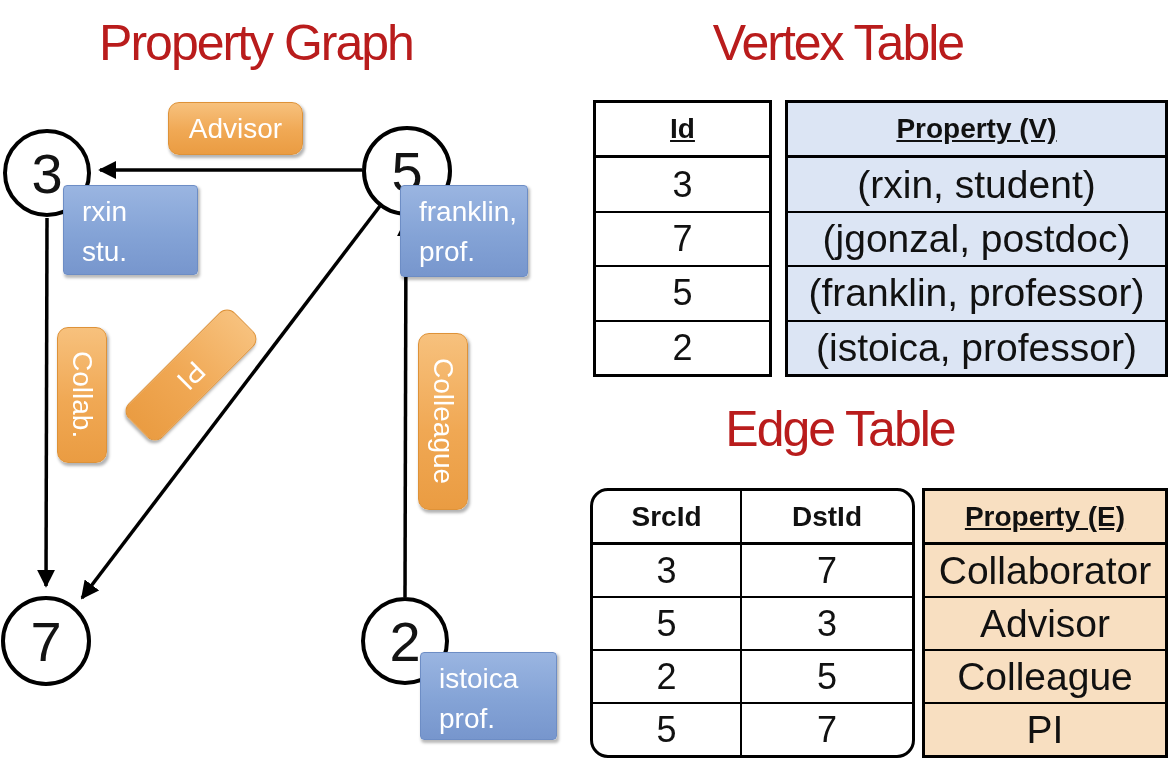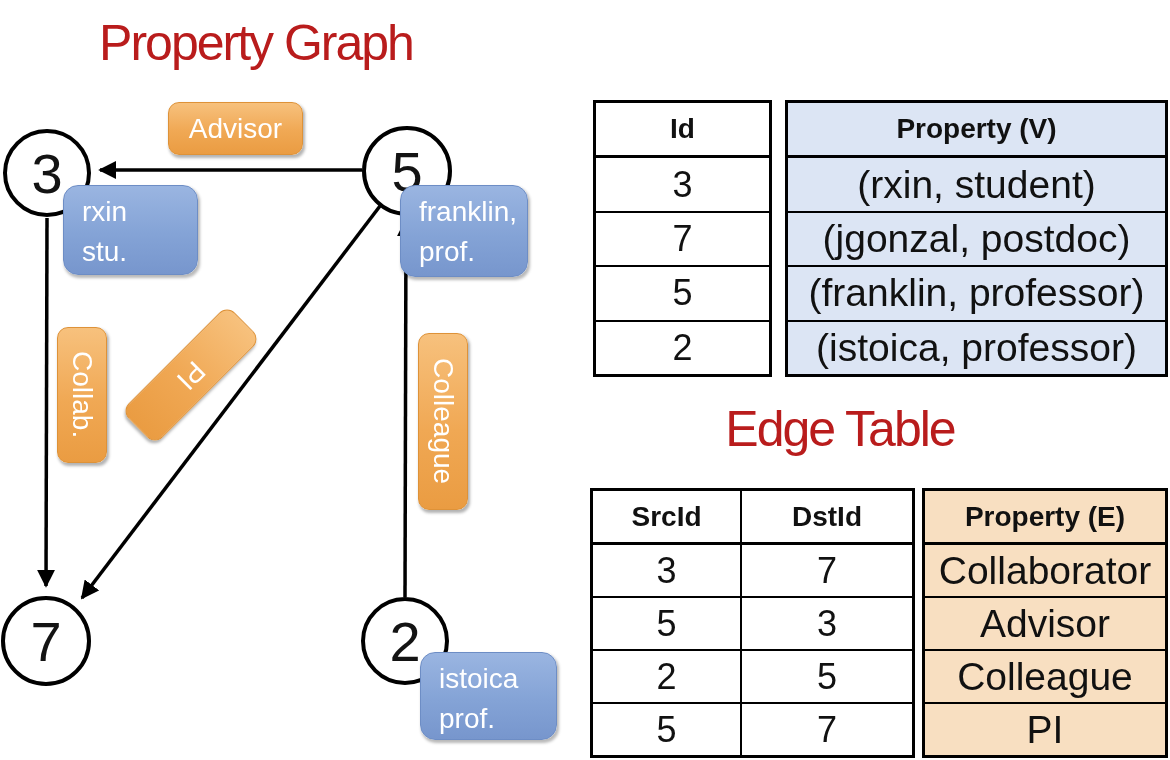--- a/index.html
+++ b/index.html
@@ -39,70 +39,71 @@
   }
   .elabel.vert { writing-mode:vertical-rl; text-orientation:mixed; }
   #label-advisor   { left:168px; top:102px; width:135px; height:53px; }
   #label-collab    { left:57px;  top:327px; width:50px;  height:136px; }
   #label-colleague { left:418px; top:333px; width:50px;  height:177px; }
   #label-pi        { left:167px; top:300px; width:48px;  height:150px; transform:rotate(45deg); }
 
   .pbox {
     position:absolute; box-sizing:border-box;
     background:linear-gradient(to bottom, #9ab5e1 0%, #84a3d6 55%, #7796cd 100%);
-    border:1.5px solid #6d8dc5; border-radius:15px;
+    border:1.5px solid #6d8dc5; border-radius:4px;
     box-shadow:1.5px 2.5px 3px rgba(0,0,0,0.28);
     color:#fff; font-size:28px; line-height:40px; font-weight:400;
     padding:6px 8px 4px 18px; white-space:nowrap;
   }
   #pbox-rxin     { left:63px;  top:185px; width:135px; height:90px; }
   #pbox-franklin { left:400px; top:185px; width:128px; height:92px; }
   #pbox-jgonzal  { left:62px;  top:652px; width:138px; height:88px; }
   #pbox-istoica  { left:420px; top:652px; width:137px; height:88px; }
   .pbox .ln { display:block; }
 
   .tcol {
     position:absolute; box-sizing:border-box; border:3px solid #000;
     display:flex; flex-direction:column; background:#fff;
   }
   .tcell {
     flex:1 1 0; display:flex; align-items:center; justify-content:center;
     border-top:2px solid #000; font-size:39px; white-space:nowrap;
   }
-  .tcell:first-child { border-top:none; }
+  .tcell:first-child { border-top:none;text-decoration:underline; }
   .tcell.hdr { font-weight:700; font-size:28px; }
   .tcell.hdr + .tcell { border-top:3px solid #000; }
   .tcell.num { font-size:36px; font-weight:400; }
   .bluefill  { background:#dce5f4; }
   .peachfill { background:#f8dfc1; }
 
   
   #vt-id   { left:593px; top:100px; width:179px; height:277px; }
   #vt-prop { left:785px; top:100px; width:383px; height:277px; }
   
-  #et-ids  { left:590px; top:488px; width:325px; height:270px; }
+  #et-ids  { left:590px; top:488px; width:325px; height:270px;border-radius:18px; }
   #et-prop { left:922px; top:488px; width:246px; height:270px; }
   #et-ids .trow { flex:1 1 0; display:flex; border-top:2px solid #000; }
   #et-ids .trow:first-child { border-top:none; }
   #et-ids .trow.hrow + .trow { border-top:3px solid #000; }
   #et-ids .c {
     display:flex; align-items:center; justify-content:center;
     font-size:30px; white-space:nowrap;
   }
   #et-ids .c.src { width:147px; border-right:2px solid #000; }
   #et-ids .c.dst { flex:1; }
   #et-ids .hrow .c { font-weight:700; font-size:28px; }
   #et-ids .drow .c { font-size:36px; }
 </style>
 </head>
 <body>
 
 <div class="canvas">
 
   <div class="title" id="pg-title">Property Graph</div>
+  <div class="title" id="vt-title">Vertex Table</div>
   <div class="title" id="et-title">Edge Table</div>
 
   <svg class="edges" width="585" height="760">
     <defs>
       <marker id="arr" viewBox="0 0 10 10" refX="9" refY="5" markerWidth="5.2" markerHeight="5.2" orient="auto-start-reverse">
         <path d="M 0 0 L 10 5 L 0 10 z" fill="#000"></path>
       </marker>
     </defs>
     <line x1="362" y1="170" x2="100" y2="170" stroke="#000" stroke-width="3.5" marker-end="url(#arr)"></line>
     <line x1="47" y1="218" x2="46" y2="586" stroke="#000" stroke-width="3.5" marker-end="url(#arr)"></line>

